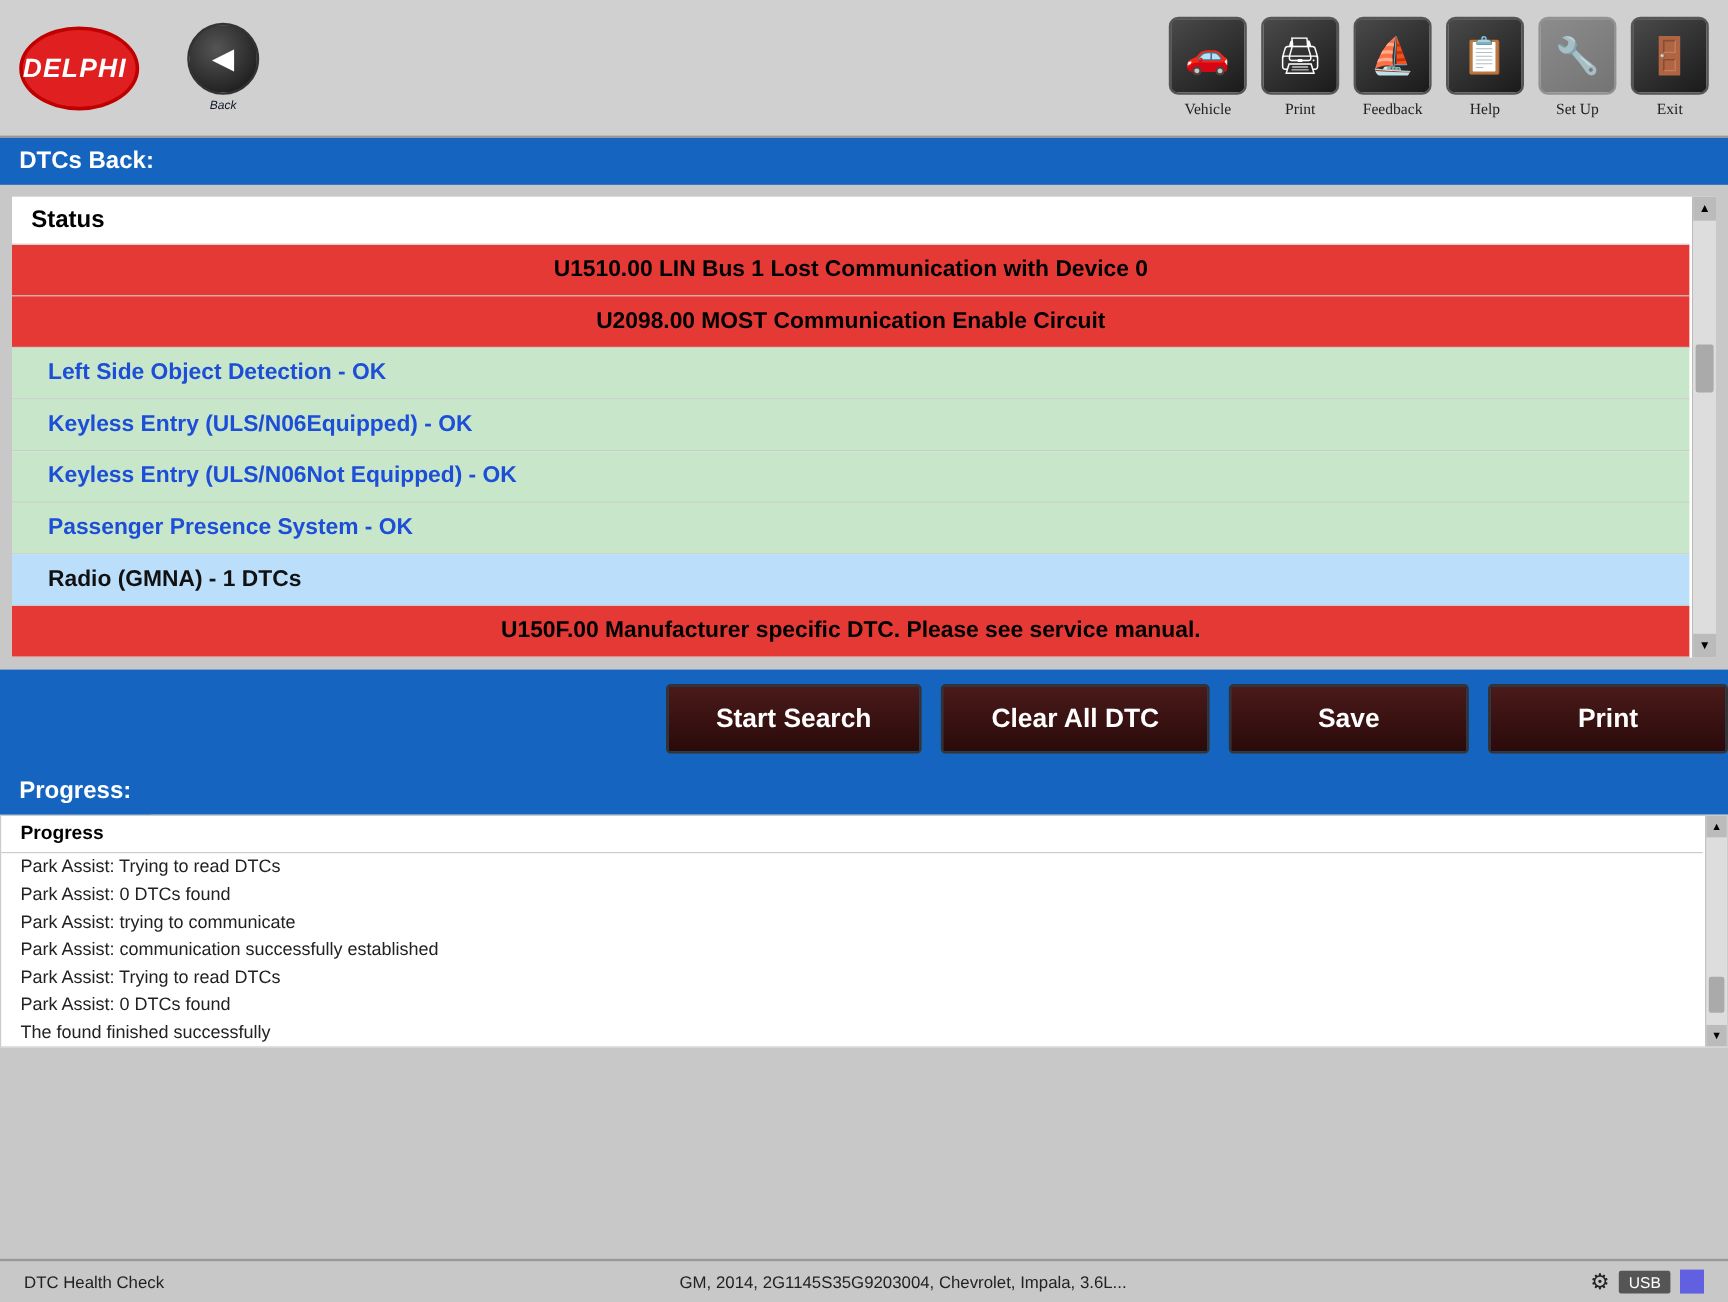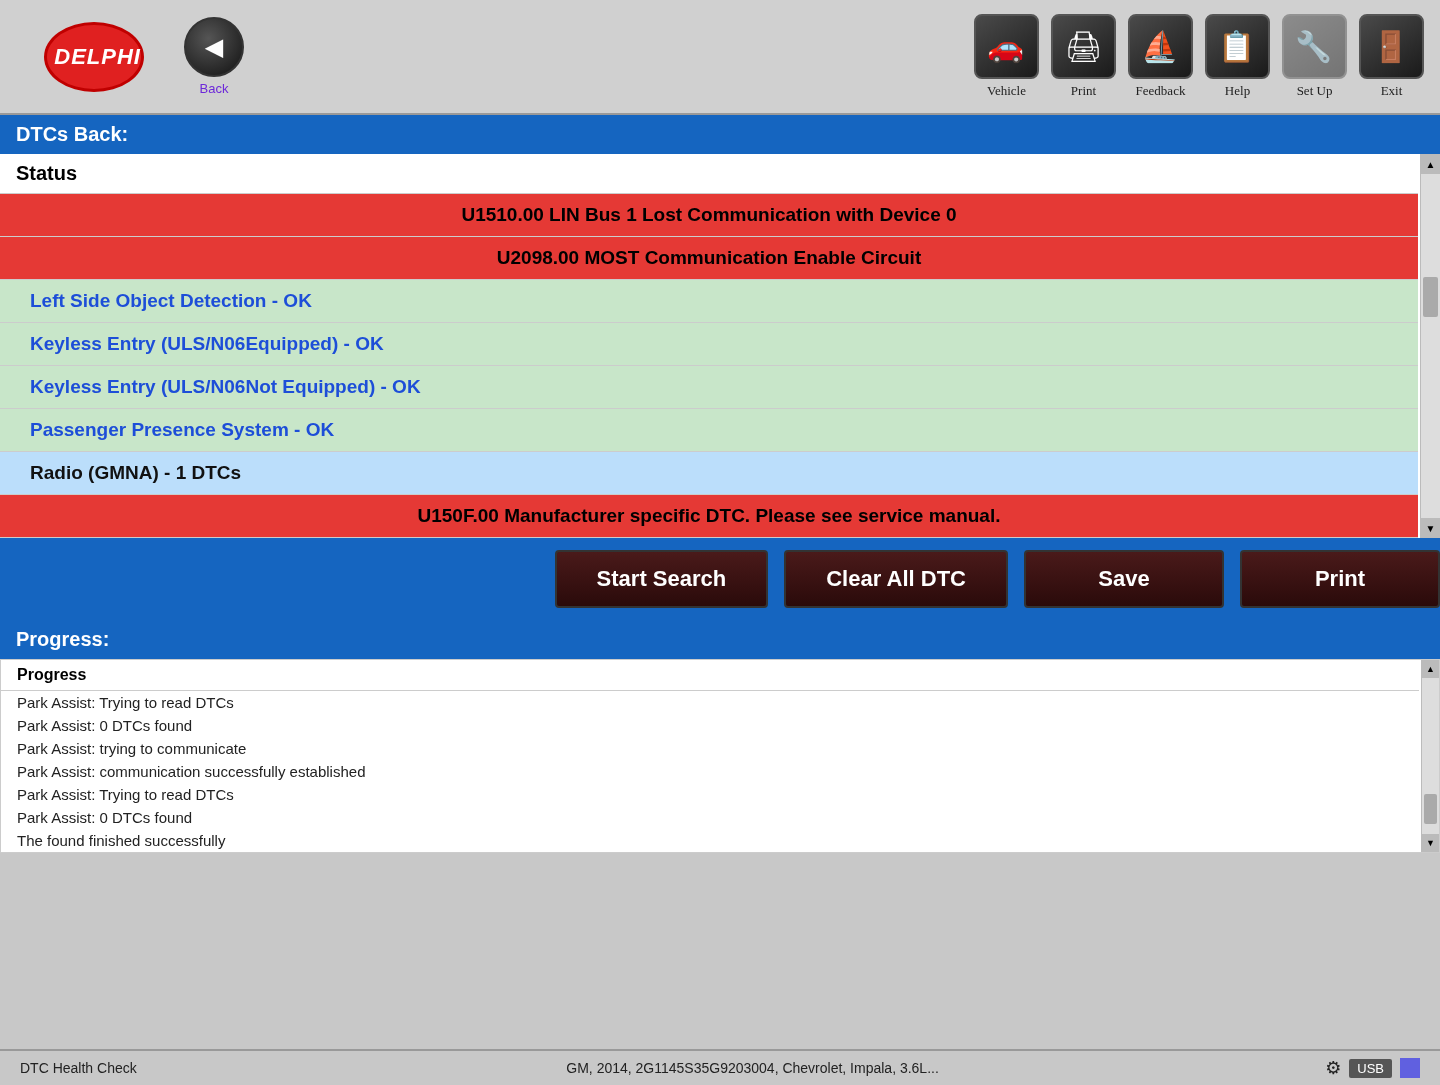--- a/index.html
+++ b/index.html
@@ -29,23 +29,22 @@
       margin-right: 40px;
     }
 
     .delphi-logo {
       background: #e02020;
       border-radius: 50%;
       width: 100px;
       height: 70px;
       display: flex;
       align-items: center;
-      justify-content: flex-end;
+      justify-content: flex-start;
       border: 3px solid #c00000;
-      margin-left: 28px;
     }
 
     .delphi-logo span {
       color: white;
       font-size: 22px;
       font-weight: bold;
       font-style: italic;
       letter-spacing: 1px;
     }
 
@@ -64,23 +63,24 @@
       background: radial-gradient(circle at 40% 35%, #555, #111);
       display: flex;
       align-items: center;
       justify-content: center;
       color: white;
       font-size: 24px;
       border: 2px solid #333;
     }
 
     .back-label {
-      font-size: 13px;
-      color: #6d28d9;
+      font-size: 10px;
+      color: #0f172a;
       margin-top: 4px;
+      font-style: italic;
     }
 
     .header-spacer { flex: 1; }
 
     .toolbar {
       display: flex;
       align-items: flex-start;
       gap: 12px;
     }
 
@@ -113,21 +113,21 @@
       font-size: 13px;
       color: #222;
       margin-top: 4px;
       text-align: center;
       font-family: Liberation Serif, serif;
     }
 
     
     .main-content {
       background: white;
-      margin: 0;
+      margin: 10px;
     }
 
     
     .dtc-header {
       background: #1565c0;
       color: white;
       font-size: 20px;
       font-weight: bold;
       padding: 8px 16px;
     }

